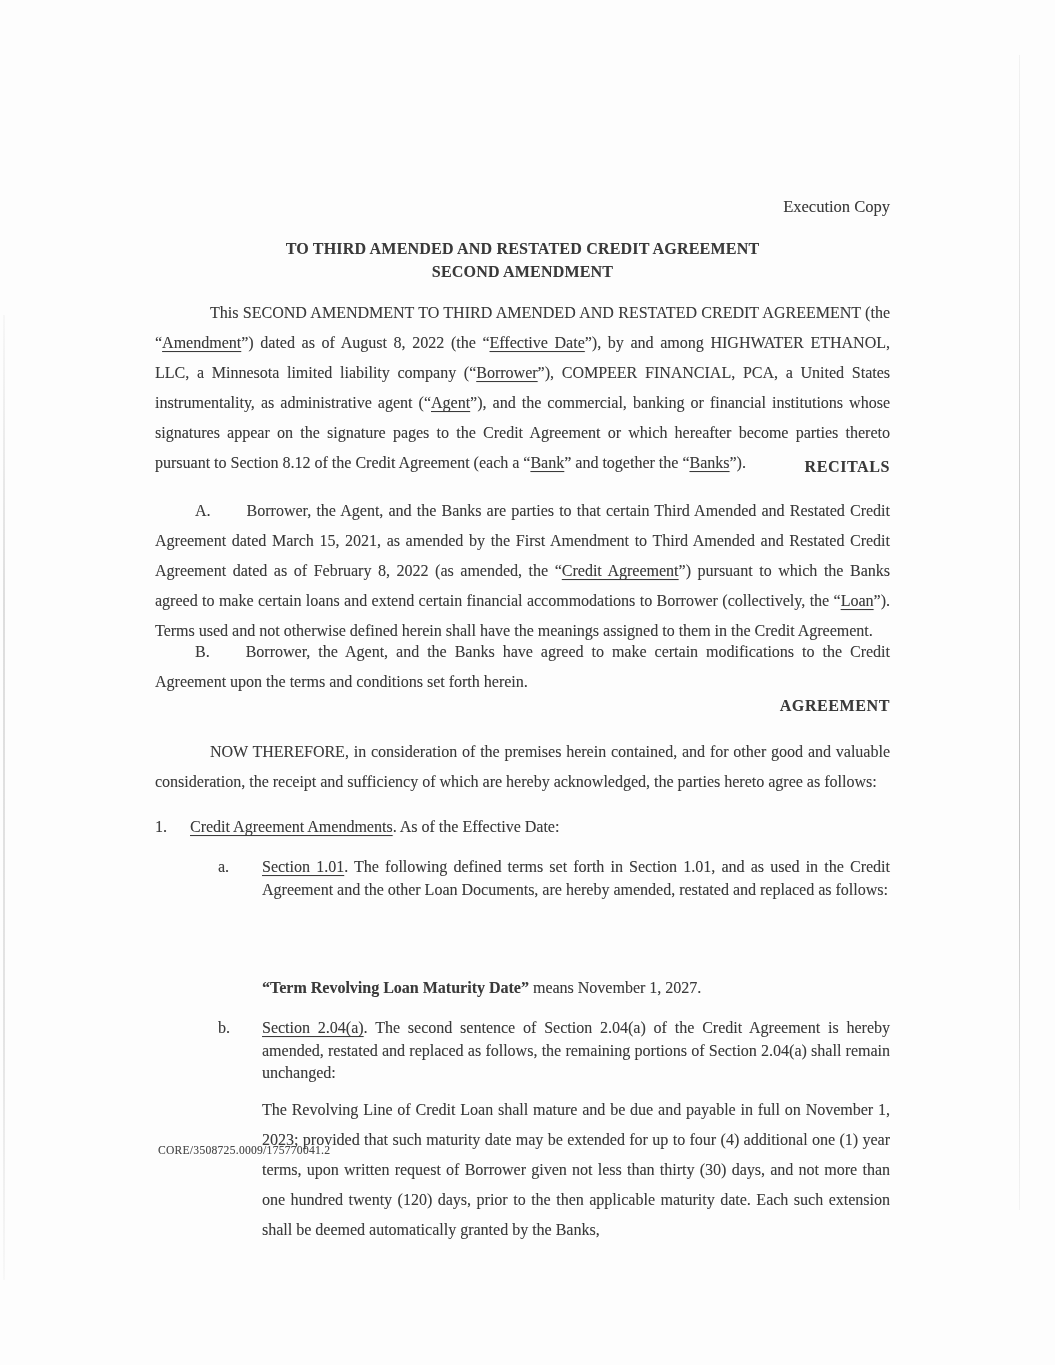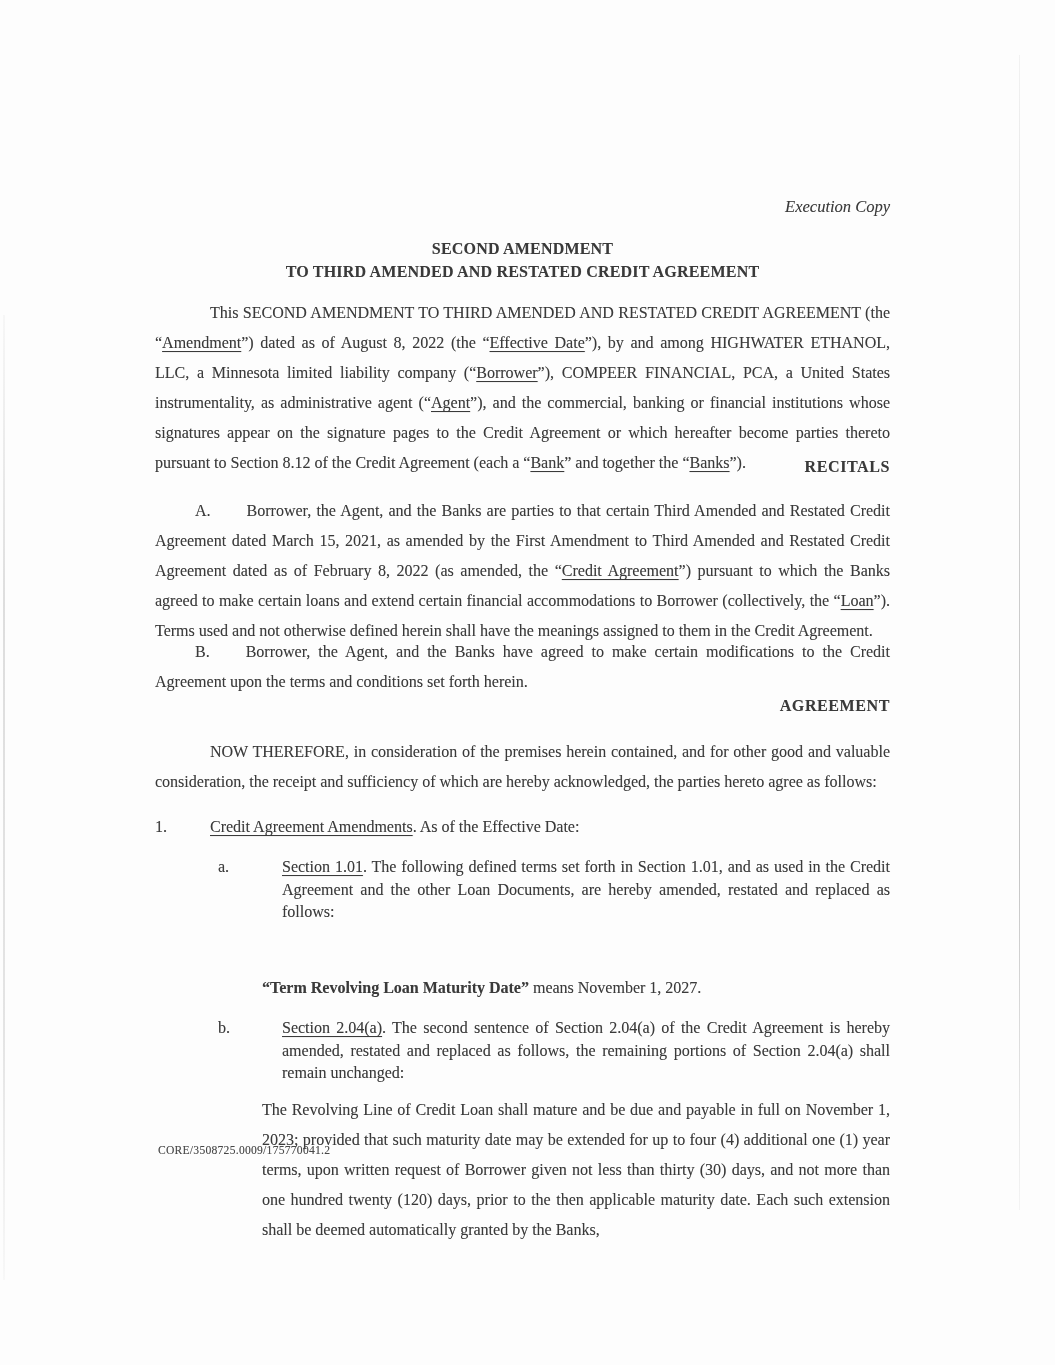--- a/index.html
+++ b/index.html
@@ -2,33 +2,33 @@
 <html><head>
 <meta charset="utf-8">
 <style>
   html,body{margin:0;padding:0;background:#ffffff;}
   .page{
     position:relative;width:1055px;height:1365px;background:#fdfdfd;overflow:hidden;
     font-family:"Liberation Serif","DejaVu Serif",serif;color:#3a3a3a;
     text-shadow:0.2px 0.2px 0.5px rgba(70,70,70,.35);
   }
   .wm,.title,.hd,.para,.li{position:absolute;left:155px;width:735px;margin:0;}
-  .wm{top:197px;text-align:right;font-style:italic;font-size:16.5px;}
+  .wm{top:197px;text-align:right;font-size:16.5px;}
   .title{top:238px;text-align:center;font-weight:bold;font-size:16px;line-height:22.5px;letter-spacing:.2px;}
   .hd{font-size:16px;font-weight:bold;text-align:right;letter-spacing:.6px;}
   .para{font-size:16px;line-height:30px;text-align:justify;}
   .indent55{text-indent:55px;}
   .indent40{text-indent:40px;}
   .ind2{left:262px;width:628px;}
   .one{white-space:nowrap;text-align:left;}
   .li{display:flex;font-size:16px;line-height:22.5px;}
   .l1 .lbl{width:35px;flex:none;}
   .l2{left:218px;width:672px;}
   .l2 .lbl{width:44px;flex:none;}
-  .litext{flex:1;text-align:justify;margin-left:20px;}
+  .litext{flex:1;text-align:justify;}
   .u{text-decoration:underline;text-underline-offset:2.5px;}
   .b{font-weight:bold;}
   .gap{display:inline-block;width:36px;}
   .footer{position:absolute;left:158px;top:1144px;font-size:11.5px;letter-spacing:.3px;color:#474747;}
   .art{position:absolute;pointer-events:none;}
   .art-right{left:1019px;top:55px;width:1px;height:1155px;
     background:linear-gradient(to bottom,rgba(190,190,190,.18),rgba(160,160,160,.5) 40%,rgba(150,150,150,.55) 70%,rgba(190,190,190,.15));}
   .art-left{left:3px;top:315px;width:2px;height:965px;
     background:linear-gradient(to bottom,rgba(200,200,200,.12),rgba(170,170,170,.38) 30%,rgba(170,170,170,.3) 75%,rgba(200,200,200,.1));}
 </style>
@@ -36,22 +36,22 @@
 <body>
 
 <div class="page">
 
   <div class="art art-left"></div>
   <div class="art art-right"></div>
 
   <div class="wm">Execution Copy</div>
 
   <div class="title">
+    <div>TO THIRD AMENDED AND RESTATED CREDIT AGREEMENT</div>
     <div>SECOND AMENDMENT</div>
-    <div>TO THIRD AMENDED AND RESTATED CREDIT AGREEMENT</div>
   </div>
 
   <p class="para indent55" style="top:298px"><span>This SECOND AMENDMENT TO THIRD AMENDED AND RESTATED CREDIT AGREEMENT (the “</span><span class="u">Amendment</span><span>”) dated as of August 8, 2022 (the “</span><span class="u">Effective Date</span><span>”), by and among HIGHWATER ETHANOL, LLC, a Minnesota limited liability company (“</span><span class="u">Borrower</span><span>”), COMPEER FINANCIAL, PCA, a United States instrumentality, as administrative agent (“</span><span class="u">Agent</span><span>”), and the commercial, banking or financial institutions whose signatures appear on the signature pages to the Credit Agreement or which hereafter become parties thereto pursuant to Section 8.12 of the Credit Agreement (each a “</span><span class="u">Bank</span><span>” and together the “</span><span class="u">Banks</span><span>”).</span></p>
 
   <div class="hd" style="top:458px">RECITALS</div>
 
   <p class="para indent40" style="top:496px"><span>A.</span><span class="gap"></span><span>Borrower, the Agent, and the Banks are parties to that certain Third Amended and Restated Credit Agreement dated March 15, 2021, as amended by the First Amendment to Third Amended and Restated Credit Agreement dated as of February 8, 2022 (as amended, the “</span><span class="u">Credit Agreement</span><span>”) pursuant to which the Banks agreed to make certain loans and extend certain financial accommodations to Borrower (collectively, the “</span><span class="u">Loan</span><span>”). Terms used and not otherwise defined herein shall have the meanings assigned to them in the Credit Agreement.</span></p>
 
   <p class="para indent40" style="top:637px"><span>B.</span><span class="gap"></span><span>Borrower, the Agent, and the Banks have agreed to make certain modifications to the Credit Agreement upon the terms and conditions set forth herein.</span></p>
 

